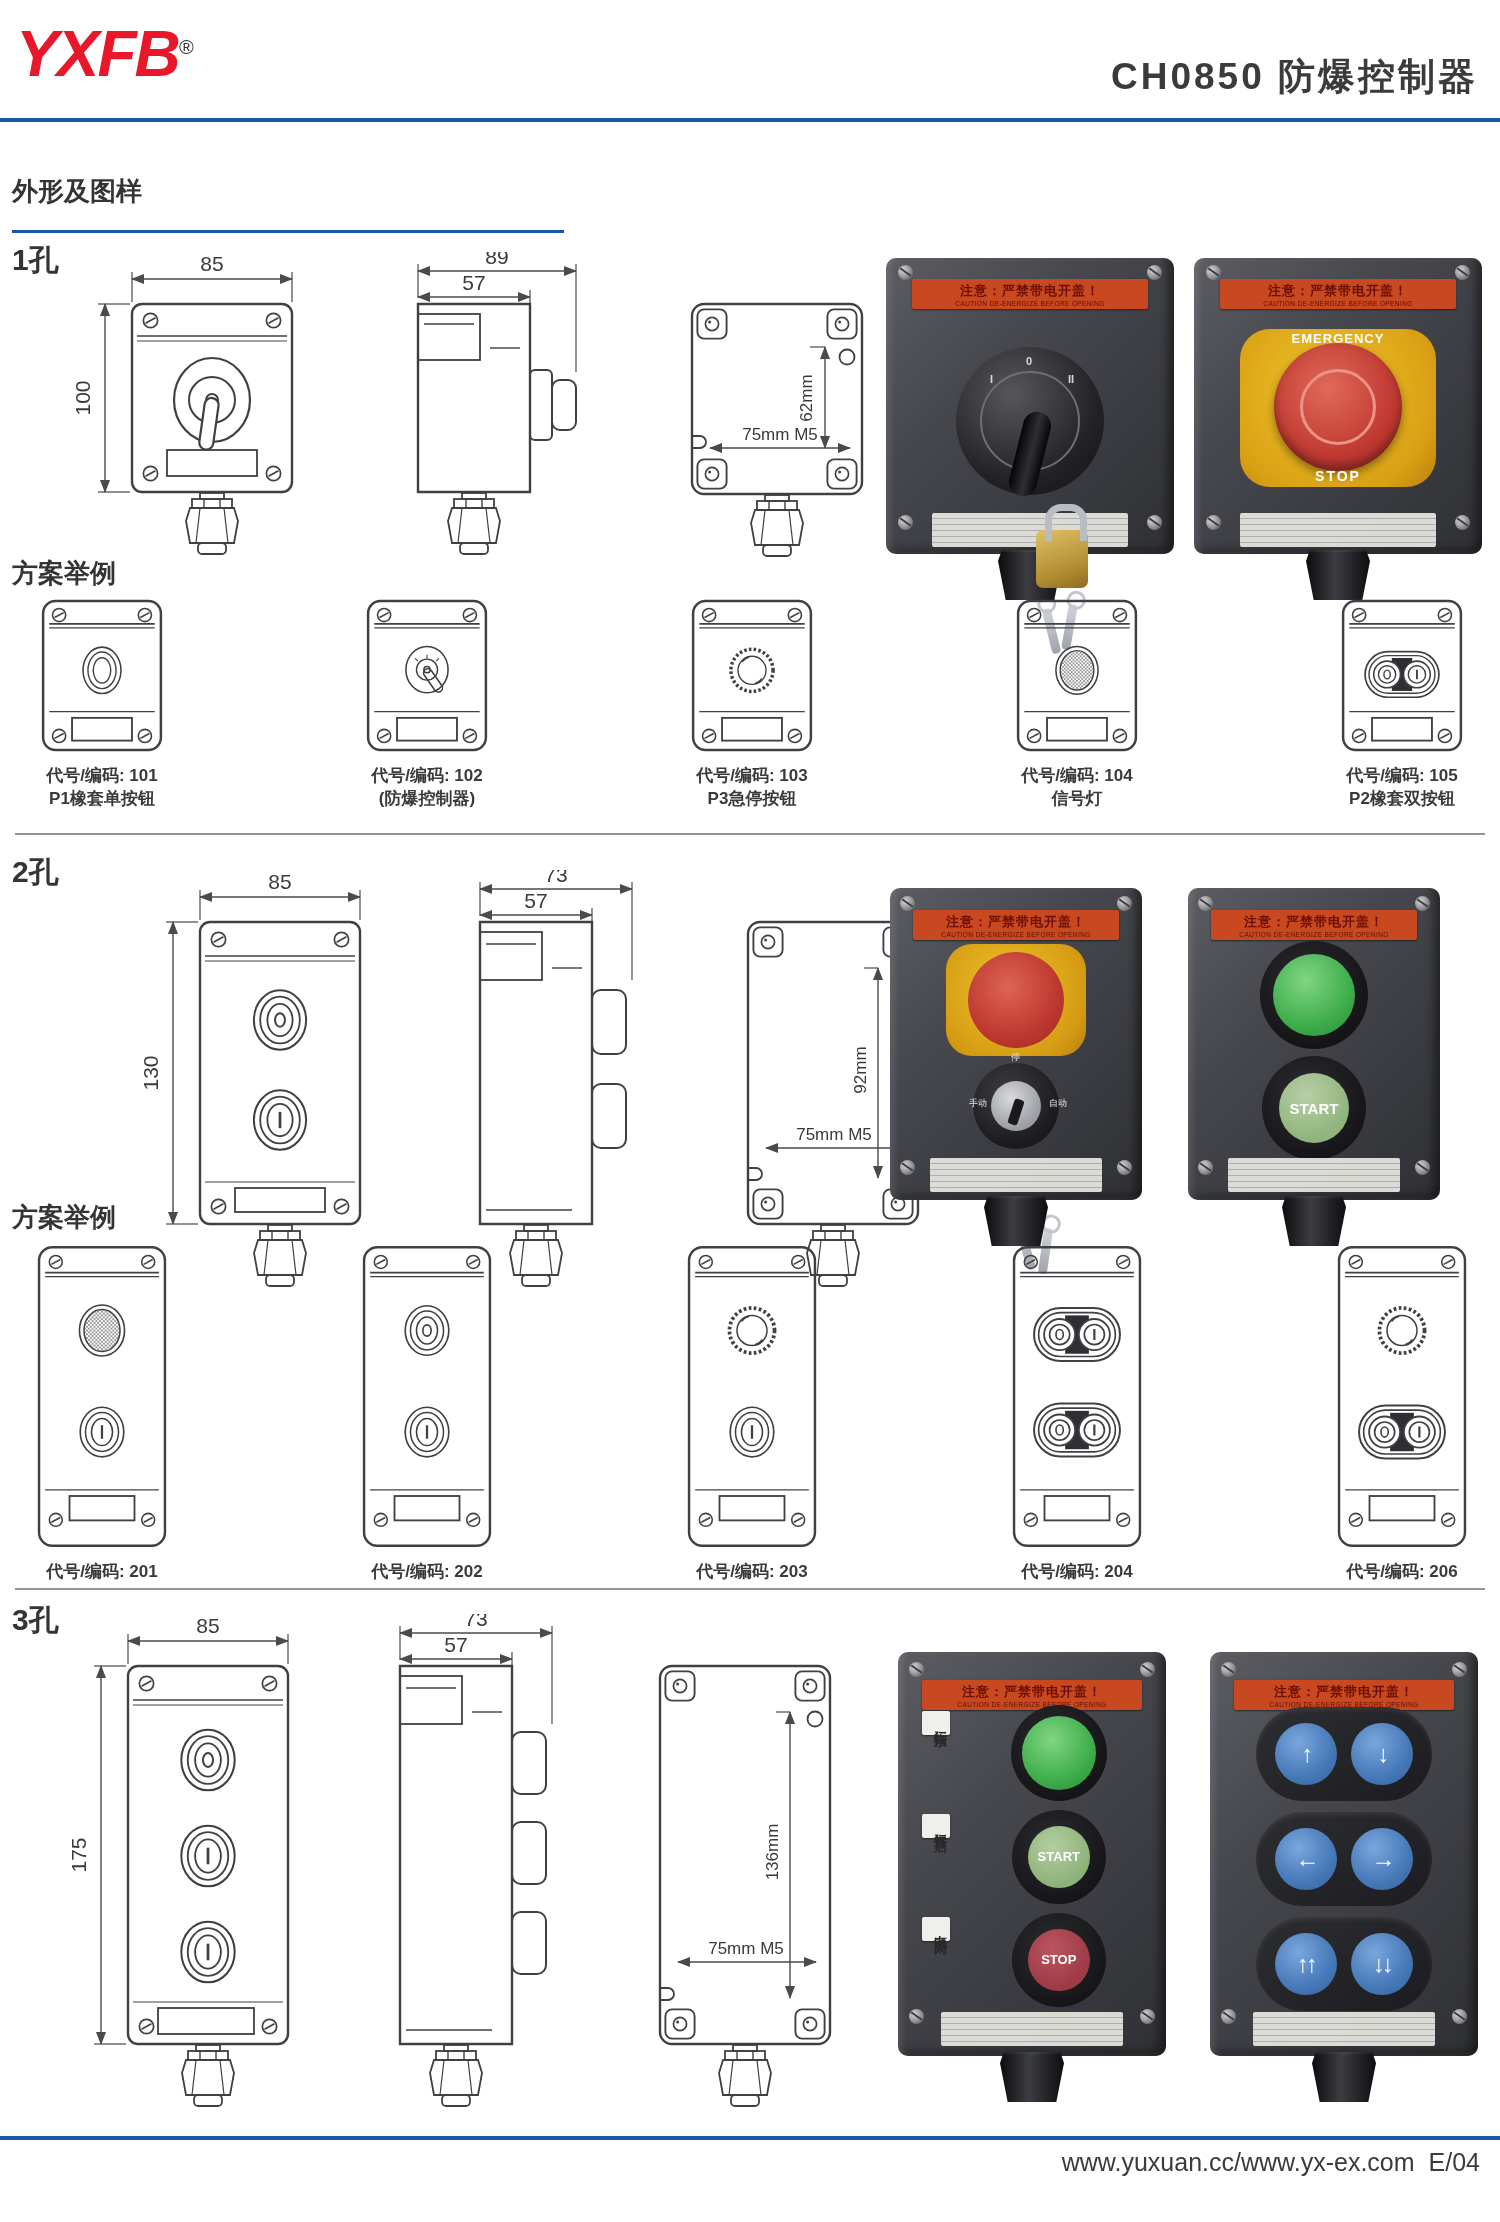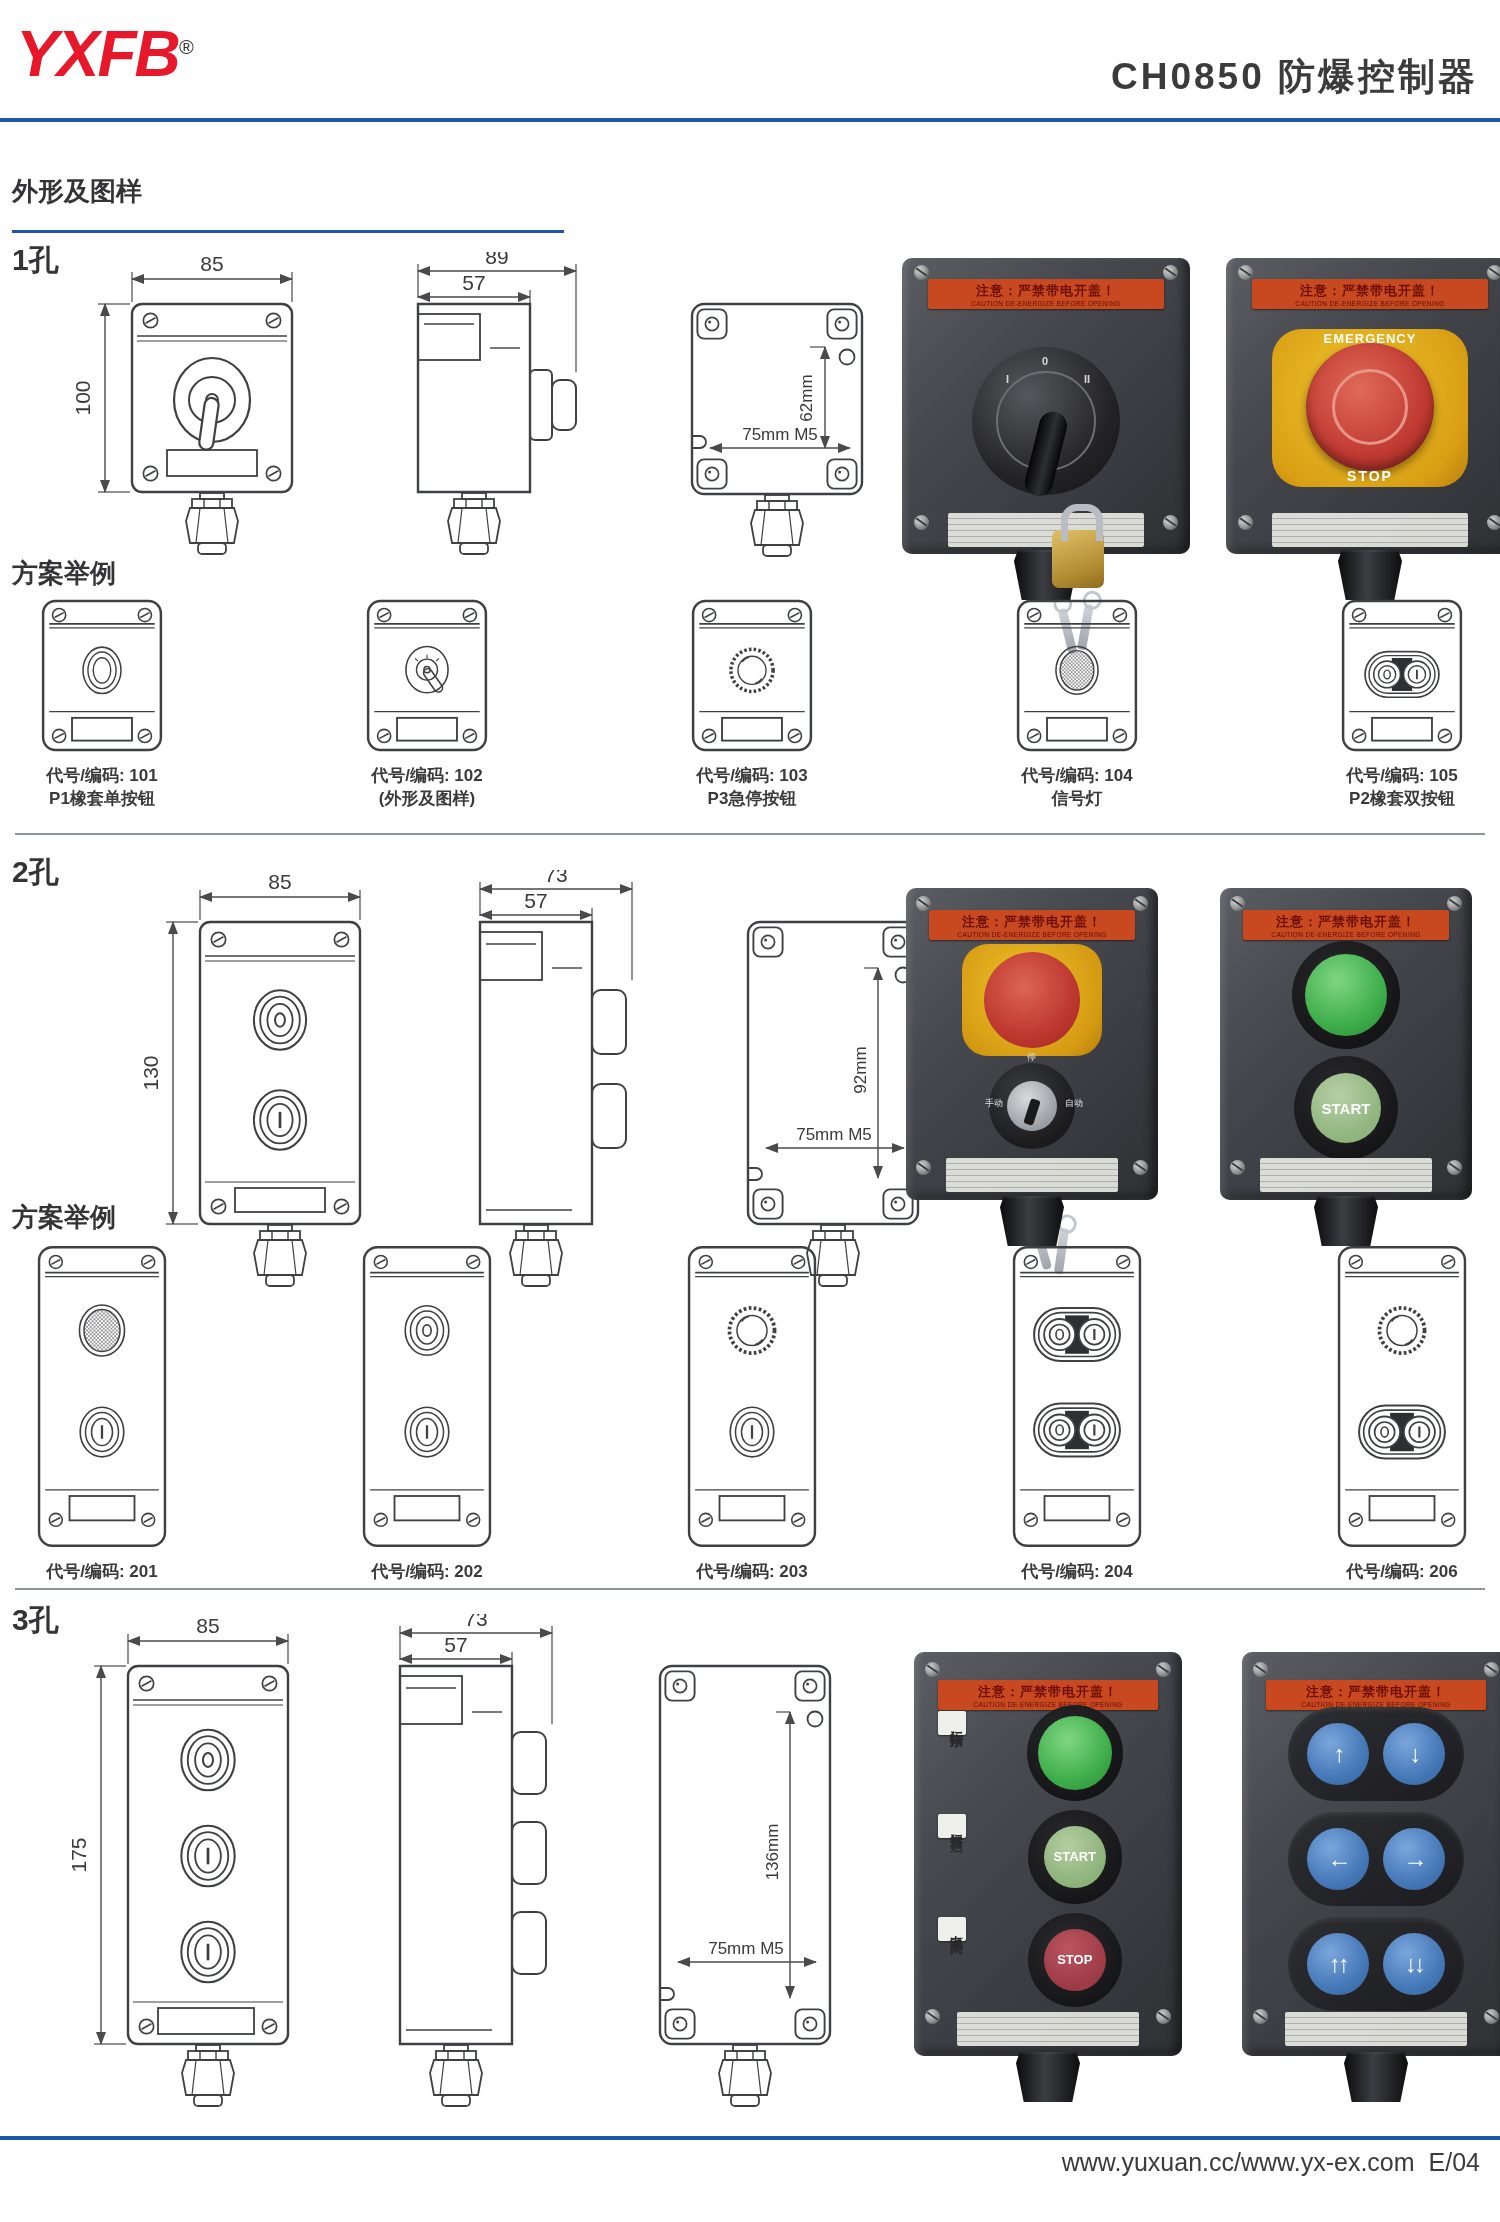--- a/index.html
+++ b/index.html
@@ -31,21 +31,21 @@
   .lineart path,.lineart rect,.lineart circle,.lineart ellipse,.lineart line,.lineart polygon{vector-effect:none;}
   
   .scheme-row{position:absolute;display:flex;justify-content:space-between;}
   .scheme-item{display:flex;flex-direction:column;align-items:center;font-weight:bold;}
   .cap{font-size:17px;color:#3a3a3b;line-height:1.35;text-align:center;}
   .cap.first{margin-top:12px;}
   
   .photo-row{position:absolute;display:flex;}
   .photo{position:relative;border-radius:10px;
          background:linear-gradient(135deg,#5c5d62 0%,#47484d 35%,#3a3b40 70%,#2f3034 100%);
-         box-shadow:inset 4px 0 6px rgba(255,255,255,.12), inset -6px -4px 10px rgba(0,0,0,.45);margin-left:16px;}
+         box-shadow:inset 4px 0 6px rgba(255,255,255,.12), inset -6px -4px 10px rgba(0,0,0,.45);}
   .warn{position:absolute;top:7%;left:9%;right:9%;background:#c8491f;border-radius:2px;
         text-align:center;padding:3px 1px 2px;box-shadow:0 1px 2px rgba(0,0,0,.5);}
   .warn-cn{font-size:13px;font-weight:700;color:#6d0f06;letter-spacing:1px;}
   .warn-en{font-size:6.5px;color:#5f0d05;letter-spacing:.4px;}
   .screw{position:absolute;width:15px;height:15px;border-radius:50%;
          background:radial-gradient(circle at 35% 35%,#d6d6d6,#8f8f92 55%,#55565a 90%);}
   .screw::after{content:"";position:absolute;left:1px;right:1px;top:6px;height:2px;background:#3c3d40;
          transform:rotate(35deg);}
   .s-tl{top:2.5%;left:4%;} .s-tr{top:2.5%;right:4%;} .s-bl{bottom:8%;left:4%;} .s-br{bottom:8%;right:4%;}
   .nameplate{position:absolute;bottom:2.5%;left:16%;right:16%;height:34px;background:#e9e9e4;border-radius:2px;
@@ -338,21 +338,21 @@
       </svg>
       <div class="cap first">代号/编码: 101</div>
       <div class="cap">P1橡套单按钮</div>
     </div>
     <div class="scheme-item">
       <svg width="124" height="155" viewBox="0 0 120 150">
         <use href="#chrome-1"></use>
           <use x="26" y="36" width="68" height="68" href="#f-switch"></use>
       </svg>
       <div class="cap first">代号/编码: 102</div>
-      <div class="cap">(外形及图样)</div>
+      <div class="cap">(防爆控制器)</div>
     </div>
     <div class="scheme-item">
       <svg width="124" height="155" viewBox="0 0 120 150">
         <use href="#chrome-1"></use>
           <use x="26" y="36" width="68" height="68" href="#f-estop"></use>
       </svg>
       <div class="cap first">代号/编码: 103</div>
       <div class="cap">P3急停按钮</div>
     </div>
     <div class="scheme-item">

